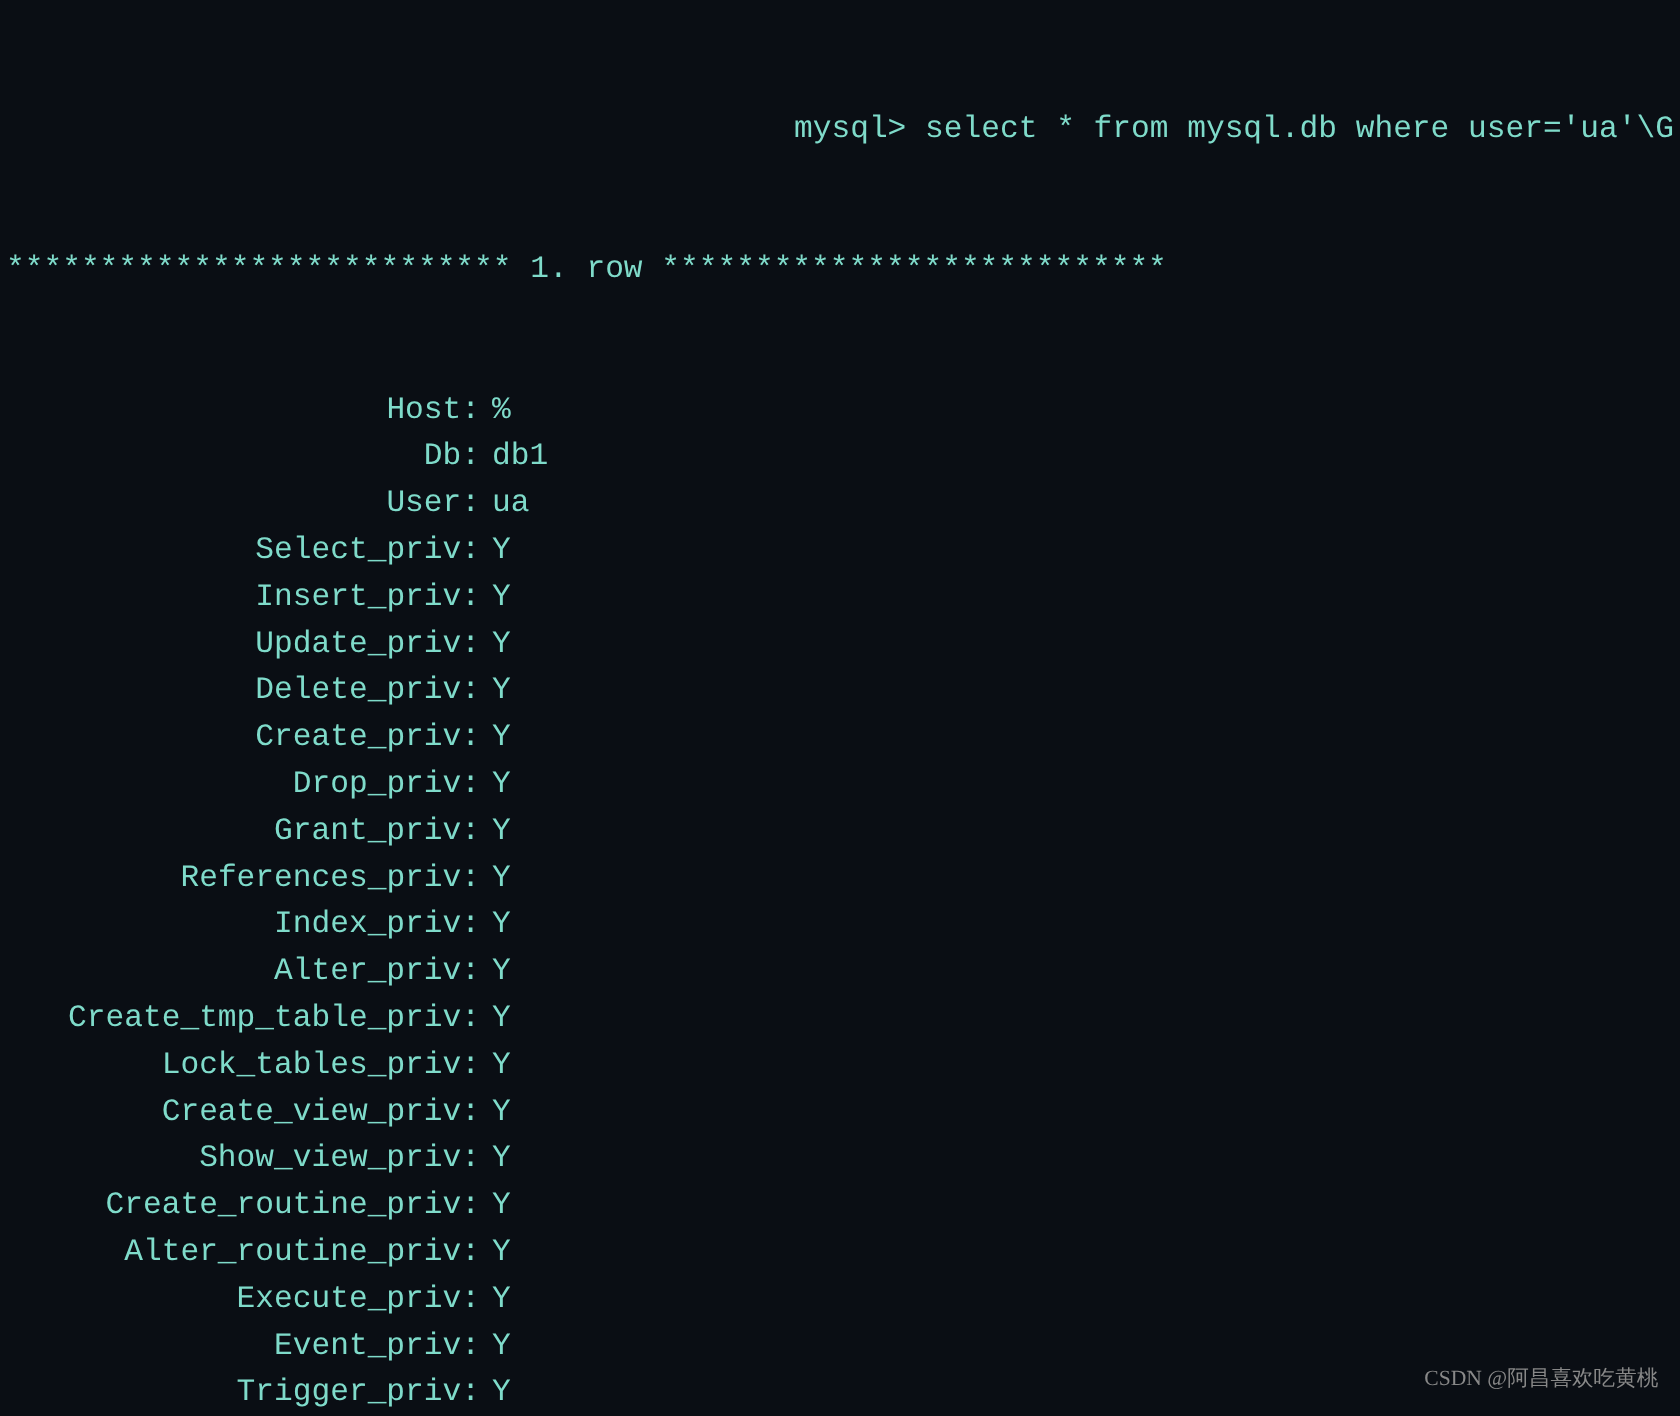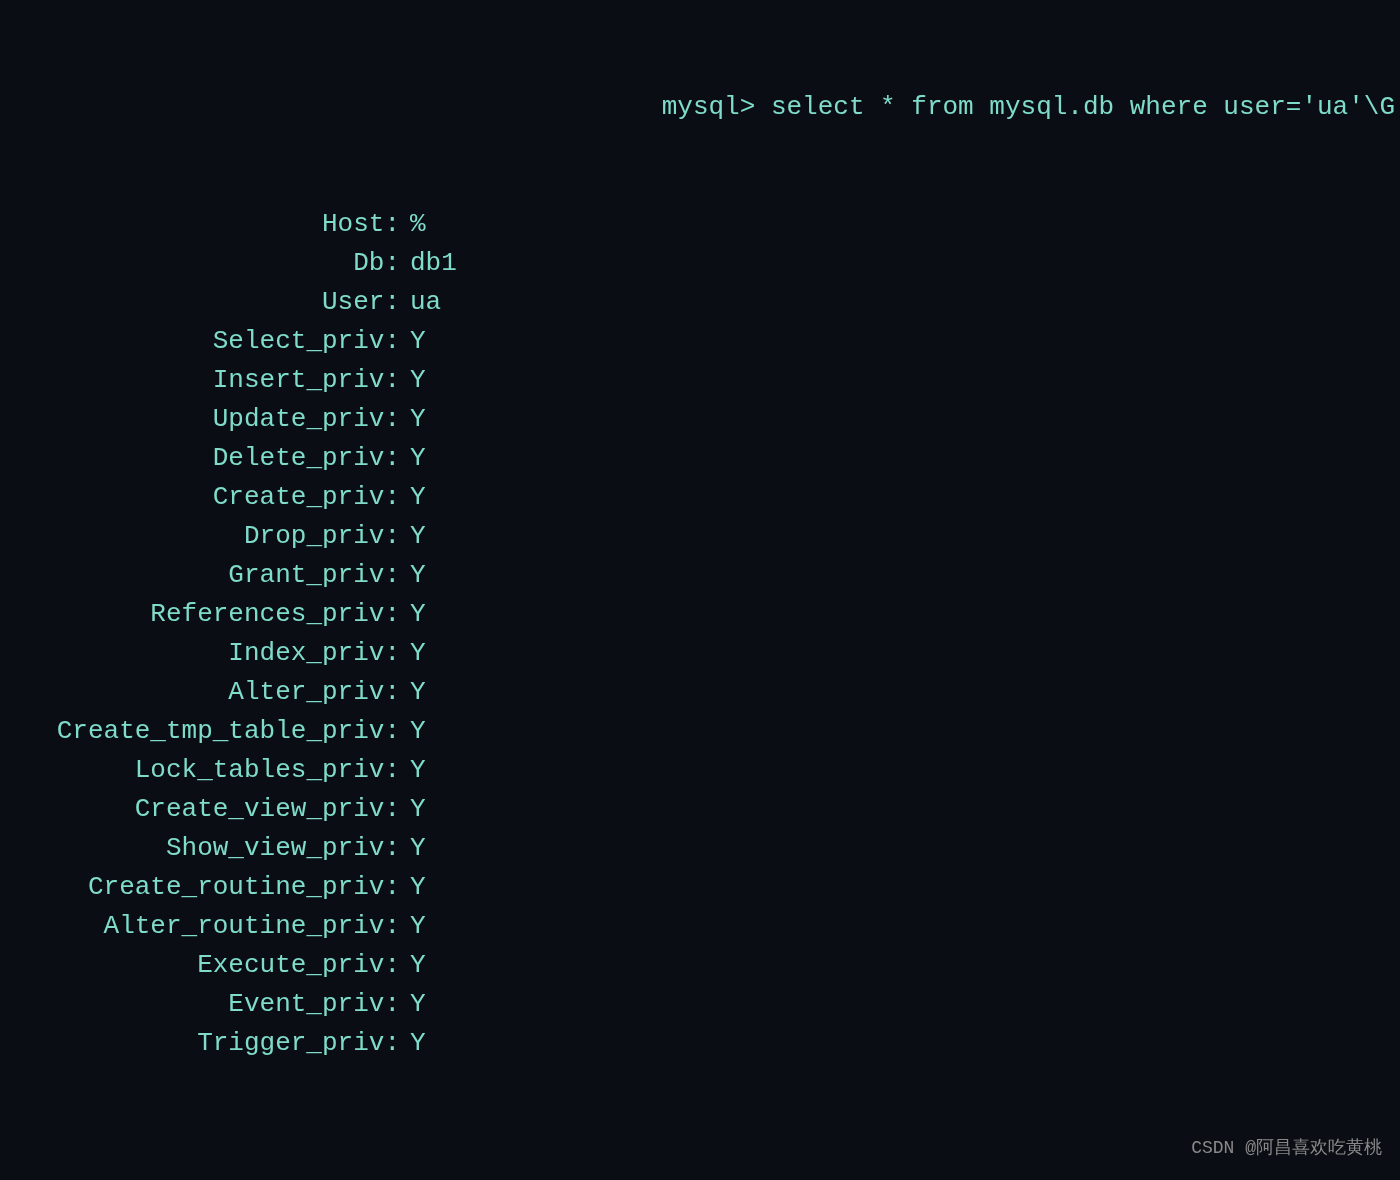--- a/index.html
+++ b/index.html
@@ -39,25 +39,26 @@
     }
     .field-value {
       text-align: left;
     }
     .watermark {
       position: absolute;
       bottom: 18px;
       right: 18px;
       color: #888;
       font-size: 18px;
-      font-family: Liberation Mono, monospace;
+      font-family: Liberation Serif, serif;
     }
   </style>
 </head>
 <body>
 
 <div class="terminal">
   <span class="prompt-line">mysql&gt; select * from mysql.db where user='ua'\G</span>
+  <span class="row-header">*************************** 1. row ***************************</span>
   <div id="fields-container"><div class="field-row"><span class="field-label">Host:</span><span class="field-value">%</span></div><div class="field-row"><span class="field-label">Db:</span><span class="field-value">db1</span></div><div class="field-row"><span class="field-label">User:</span><span class="field-value">ua</span></div><div class="field-row"><span class="field-label">Select_priv:</span><span class="field-value">Y</span></div><div class="field-row"><span class="field-label">Insert_priv:</span><span class="field-value">Y</span></div><div class="field-row"><span class="field-label">Update_priv:</span><span class="field-value">Y</span></div><div class="field-row"><span class="field-label">Delete_priv:</span><span class="field-value">Y</span></div><div class="field-row"><span class="field-label">Create_priv:</span><span class="field-value">Y</span></div><div class="field-row"><span class="field-label">Drop_priv:</span><span class="field-value">Y</span></div><div class="field-row"><span class="field-label">Grant_priv:</span><span class="field-value">Y</span></div><div class="field-row"><span class="field-label">References_priv:</span><span class="field-value">Y</span></div><div class="field-row"><span class="field-label">Index_priv:</span><span class="field-value">Y</span></div><div class="field-row"><span class="field-label">Alter_priv:</span><span class="field-value">Y</span></div><div class="field-row"><span class="field-label">Create_tmp_table_priv:</span><span class="field-value">Y</span></div><div class="field-row"><span class="field-label">Lock_tables_priv:</span><span class="field-value">Y</span></div><div class="field-row"><span class="field-label">Create_view_priv:</span><span class="field-value">Y</span></div><div class="field-row"><span class="field-label">Show_view_priv:</span><span class="field-value">Y</span></div><div class="field-row"><span class="field-label">Create_routine_priv:</span><span class="field-value">Y</span></div><div class="field-row"><span class="field-label">Alter_routine_priv:</span><span class="field-value">Y</span></div><div class="field-row"><span class="field-label">Execute_priv:</span><span class="field-value">Y</span></div><div class="field-row"><span class="field-label">Event_priv:</span><span class="field-value">Y</span></div><div class="field-row"><span class="field-label">Trigger_priv:</span><span class="field-value">Y</span></div></div>
   
 </div>
 
 <div class="watermark">CSDN @阿昌喜欢吃黄桃</div>
 
 </body></html>

